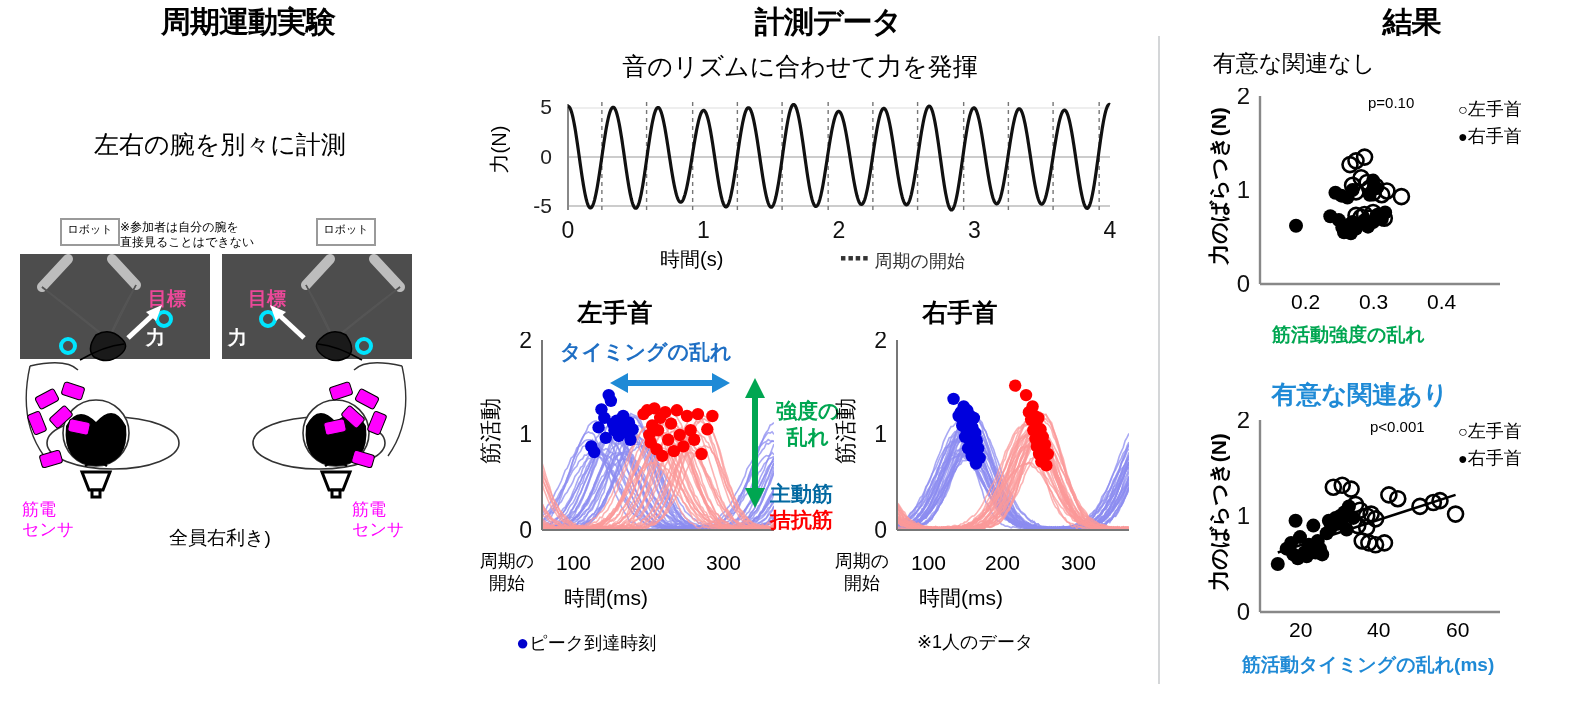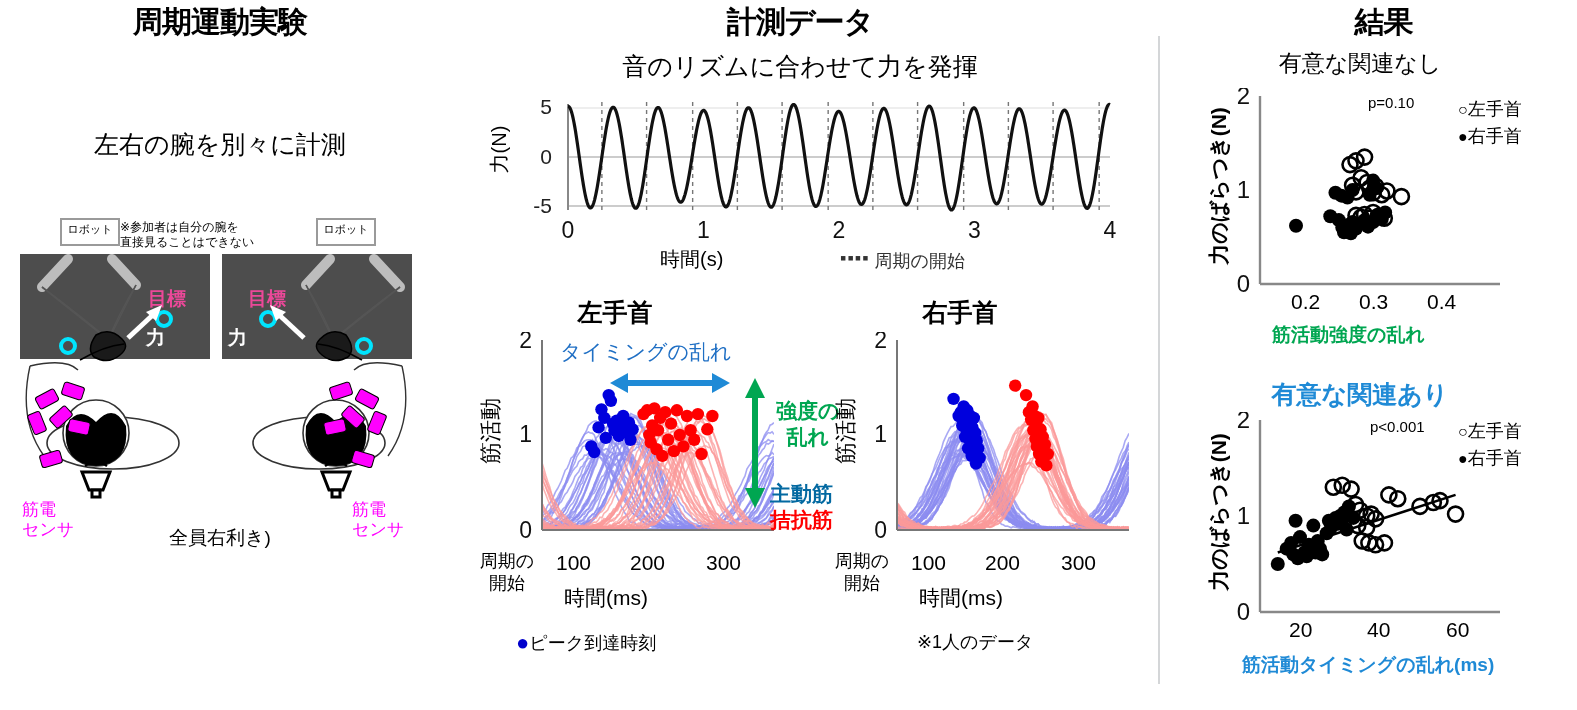--- a/index.html
+++ b/index.html
@@ -2,37 +2,37 @@
 <html><head>
 <meta charset="utf-8">
 <style>
   html,body{margin:0;padding:0;background:#fff;}
   body{width:1577px;height:710px;position:relative;overflow:hidden;
        font-family:"Liberation Sans","DejaVu Sans",sans-serif;color:#000;}
   .abs{position:absolute;}
   .ctr{text-align:center;}
   .bold{font-weight:bold;}
   
-  .panel-title{font-size:30px;font-weight:bold;letter-spacing:-1px;}
+  .panel-title{font-size:30px;font-weight:bold;letter-spacing:-1px;padding-left:28px;}
   .sub-head{font-size:25px;}
   
   #divider{left:1158px;top:36px;width:2px;height:648px;background:#d4d6d8;}
   .robot-box{position:absolute;border:2px solid #9a9a9a;background:#fff;
              font-size:11px;text-align:center;line-height:18px;}
   .desk{position:absolute;background:#4d4d4d;}
   .target-ring{position:absolute;border:4px solid #00E5FF;border-radius:50%;box-sizing:border-box;}
   .mag{position:absolute;background:#FF00FF;border:1.5px solid #000;border-radius:3px;}
   .emg-label{color:#FF00FF;font-size:17px;line-height:20px;}
   .cyan-label{color:#ec4899;font-weight:bold;font-size:19px;}
   .white-label{color:#fff;font-weight:bold;font-size:19px;}
   
   .axlab{font-size:20px;}
   .ticklab{font-size:21px;}
   .ylab-rot{transform:rotate(-90deg);transform-origin:center center;white-space:nowrap;}
-  .blue-t{color:#1f6fc4;font-weight:normal;}
+  .blue-t{color:#1f6fc4;font-weight:bold;}
   .green-t{color:#00A651;font-weight:bold;}
   .navy-t{color:#0369a1;font-weight:bold;}
   .red-t{color:#FF0000;font-weight:bold;}
   
   .legend-txt{font-size:18px;}
   .pval{font-size:15px;}
   .green-x{color:#00A651;font-weight:bold;font-size:19px;}
   .blue-x{color:#1f8ad6;font-weight:bold;font-size:19px;}
   svg{display:block;}
 </style>
@@ -489,21 +489,21 @@
   <div>周期の</div>
   <div>開始</div>
 </div>
 <div class="abs ticklab" style="left:911px;top:551px;">100</div>
 <div class="abs ticklab" style="left:985px;top:551px;">200</div>
 <div class="abs ticklab" style="left:1061px;top:551px;">300</div>
 <div class="abs axlab" style="left:919px;top:584px;font-size:21px;">時間(ms)</div>
 <div class="abs" style="left:917px;top:630px;font-size:18px;">※1人のデータ</div>
 
 <div class="abs ctr panel-title" style="left:1190px;top:2px;width:387px;">結果</div>
-<div class="abs ctr sub-head" style="left:1190px;top:48px;width:340px;font-size:23px;">有意な関連なし</div>
+<div class="abs ctr sub-head" style="left:1124px;top:48px;width:340px;font-size:23px;">有意な関連なし</div>
 
 <div class="abs" style="left:1222px;top:88px;">
   <svg width="300" height="215">
     <line x1="38" y1="8" x2="38" y2="196" stroke="#888" stroke-width="2.4"></line>
     <line x1="38" y1="196" x2="278" y2="196" stroke="#888" stroke-width="2.4"></line>
     <g id="sc1-pts">
         <circle cx="128" cy="76.62" r="7.5" fill="none" stroke="#000" stroke-width="2.6"></circle>
         <circle cx="134" cy="72.86" r="7.5" fill="none" stroke="#000" stroke-width="2.6"></circle>
         <circle cx="142.57142857142858" cy="69.1" r="7.5" fill="none" stroke="#000" stroke-width="2.6"></circle>
         <circle cx="139.14285714285714" cy="89.78000000000002" r="7.5" fill="none" stroke="#000" stroke-width="2.6"></circle>

